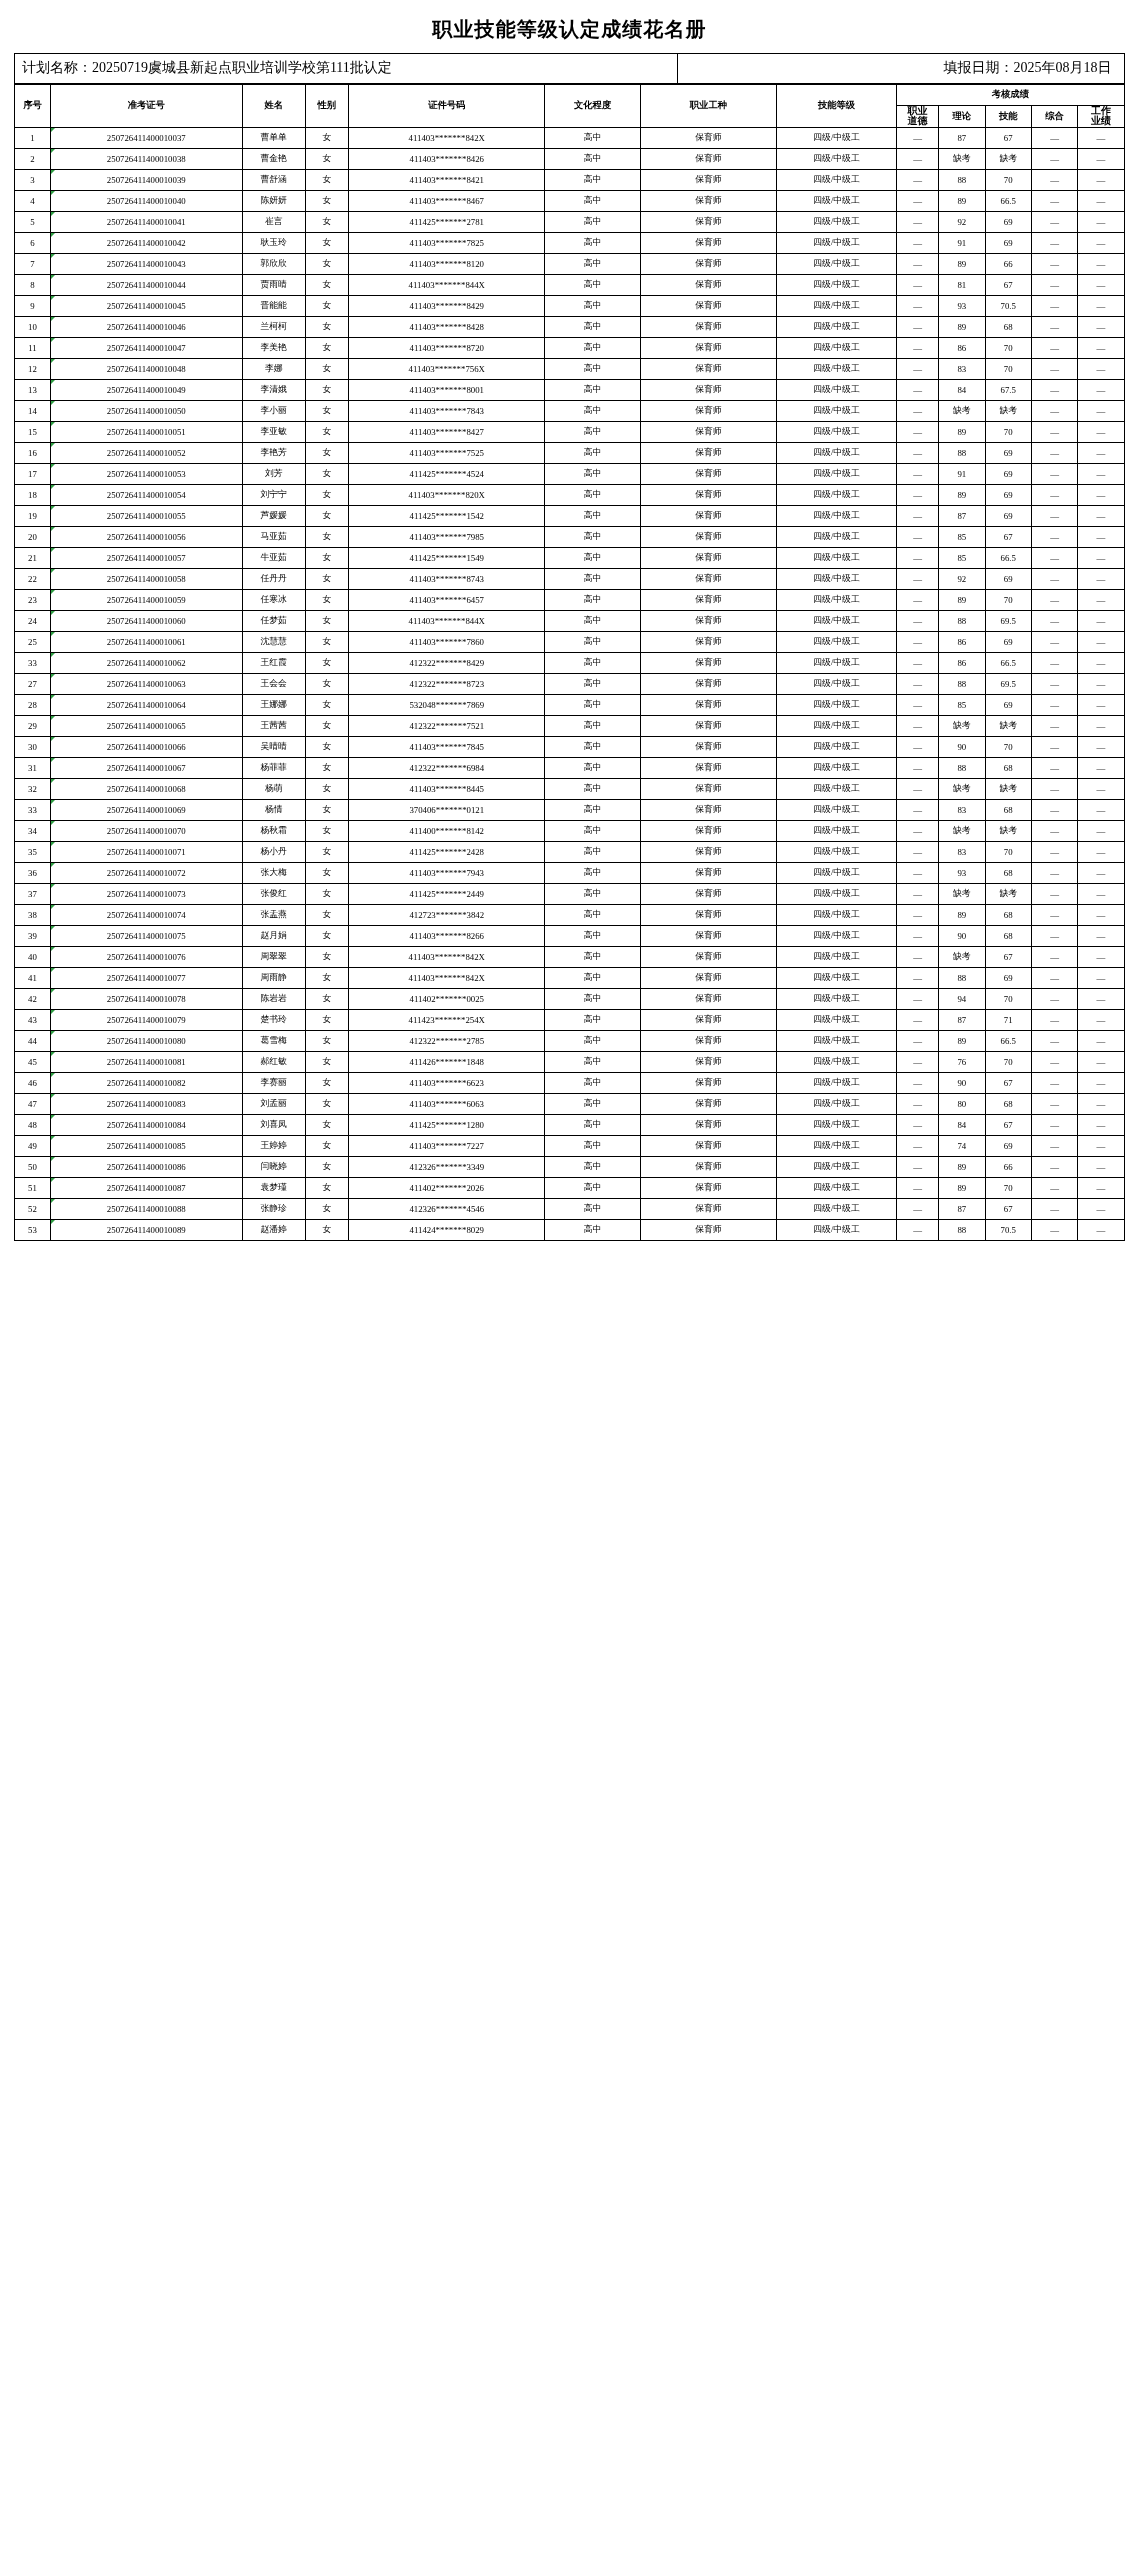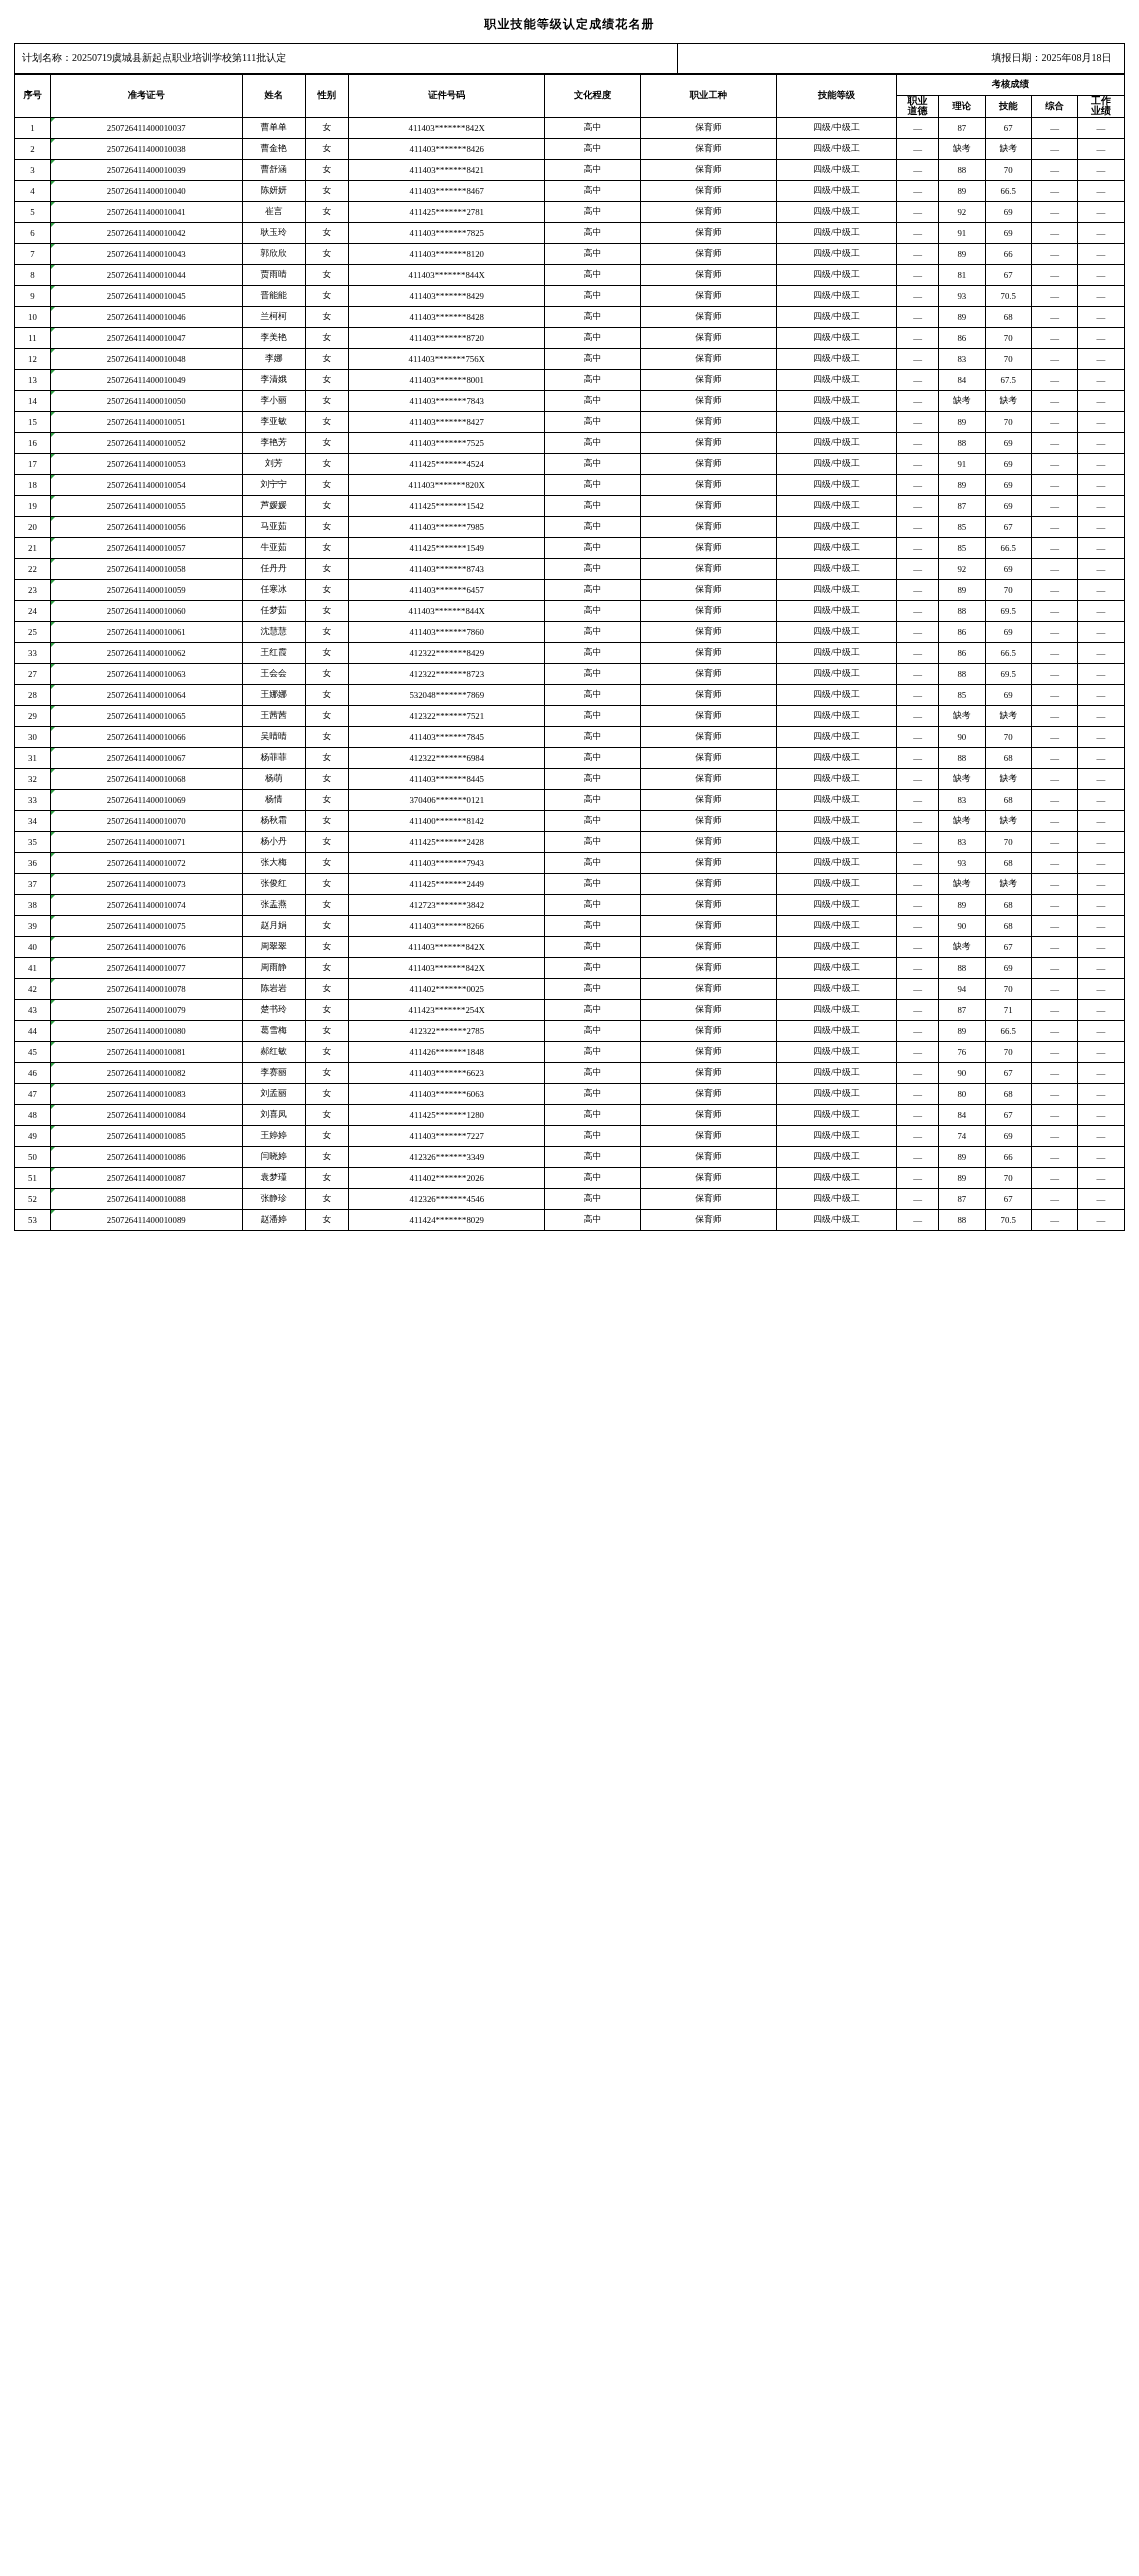--- a/index.html
+++ b/index.html
@@ -12,33 +12,33 @@
     color: #000;
     width: 1139px;
   }
   .page {
     width: 1139px;
     box-sizing: border-box;
     padding: 10px 14.3px 16.4px 14.3px;
   }
   .doc-title {
     text-align: center;
-    font-size: 12px;
+    font-size: 20px;
     font-weight: bold;
     letter-spacing: 1.1px;
     margin: 5.5px 0 10px 0;
   }
   table.meta {
     width: 100%;
     border-collapse: collapse;
     table-layout: fixed;
   }
   table.meta td {
     border: 0.5px solid #000;
-    font-size: 10px;
+    font-size: 14px;
     padding: 5.5px 6.6px;
     vertical-align: middle;
     height: 18.6px;
   }
   .meta-left { width: 60%; }
   .meta-right { width: 40%; text-align: right; }
   .meta-right-inner { padding-right: 5.5px; }
 
   table.grid {
     width: 100%;

